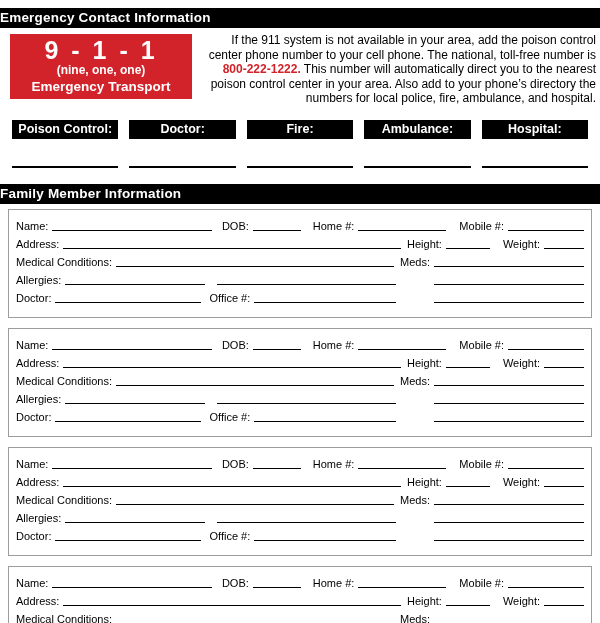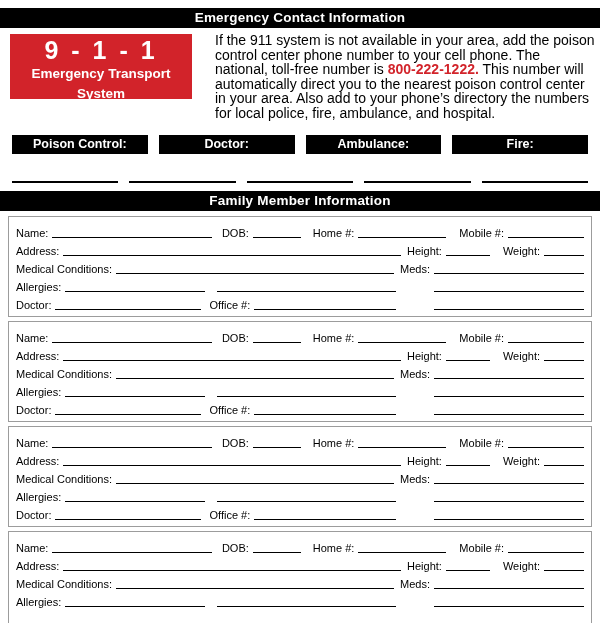--- a/index.html
+++ b/index.html
@@ -9,60 +9,60 @@
     width:600px; height:623px;
     background:#ffffff;
     overflow:hidden;
     font-family:"Liberation Sans", sans-serif;
     color:#000;
   }
   
   .bar {
     background:#000000; color:#ffffff;
     height:20px; line-height:20px;
-    text-align:center; font-weight:bold; font-size:13.5px;
+    text-align:left; font-weight:bold; font-size:13.5px;
     letter-spacing:.2px;
   }
   .bar-top { margin-top:8px; }
-  .bar-family { margin-top:8px; }
-  
-  .intro { display:flex; margin:5px 4px 0 10px;gap:16px; }
+  .bar-family { margin-top:16px; }
+  
+  .intro { display:flex; margin:5px 4px 0 10px; }
   .badge {
     width:182px; height:65px; flex:0 0 182px;
     background:#d2232a; color:#ffffff;
     text-align:center; font-weight:bold;
     padding-top:3px; margin-top:1px;
   }
   .badge-number { font-size:25px; line-height:27px; letter-spacing:3px; }
   .badge-sub    { font-size:12px; line-height:13px; }
   .badge-cap    { font-size:13.5px; line-height:20px; }
   .intro-text {
     flex:1; margin-left:7px; margin-top:0;
-    font-size:14px; line-height:14.6px; color:#000;
+    font-size:12px; line-height:14.6px; color:#000;text-align:right;
   }
   .phone { color:#d2232a; font-weight:bold; }
   
   .contact-labels {
     display:flex; gap:11px; margin:14px 12px 0 12px;
   }
   .clabel {
     flex:1; background:#000000; color:#ffffff;
     height:19px; line-height:19px;
     text-align:center; font-weight:bold; font-size:12.5px;
   }
   .contact-lines {
     display:flex; gap:11px; margin:27px 12px 0 12px;
   }
   .cline { flex:1; border-bottom:2px solid #000; height:1px; }
   
   .fblocks { margin:5px 8px 0 8px; }
   .fblock {
     border:1px solid #9c9c9c;
-    padding:5px 7px 4px 7px;
-    margin-bottom:4px;
+    padding:5px 7px 12px 7px;
+    margin-bottom:10px;
     background:#fff;
   }
   .frow {
     display:flex; align-items:flex-end;
     height:18px; white-space:nowrap;
   }
   .lbl { font-size:11px; line-height:14px; }
   .ln {
     display:inline-block; height:3px;
     border-bottom:1.4px solid #000;
@@ -89,30 +89,32 @@
 
 <div class="page">
 
   <div class="bar bar-top">
     <span>Emergency Contact Information</span>
   </div>
 
   <div class="intro">
     <div class="badge">
       <div class="badge-number">9 - 1 - 1</div>
+      <div class="badge-sub">(nine, one, one)</div>
       <div class="badge-cap">Emergency Transport System</div>
     </div>
     <p class="intro-text"><span>If the 911 system is not available in your area, add the poison control center phone number to your cell phone. The national, toll-free number is </span><span class="phone">800-222-1222.</span><span> This number will automatically direct you to the nearest poison control center in your area. Also add to your phone’s directory the numbers for local police, fire, ambulance, and hospital.</span></p>
   </div>
 
   <div class="contact-labels">
     <div class="clabel">Poison Control:</div>
     <div class="clabel">Doctor:</div>
+    <div class="clabel">Fire:</div>
     <div class="clabel">Ambulance:</div>
-    <div class="clabel">Fire:</div>
+    <div class="clabel">Hospital:</div>
   </div>
 
   <div class="contact-lines">
     <div class="cline"></div>
     <div class="cline"></div>
     <div class="cline"></div>
     <div class="cline"></div>
     <div class="cline"></div>
   </div>
 

